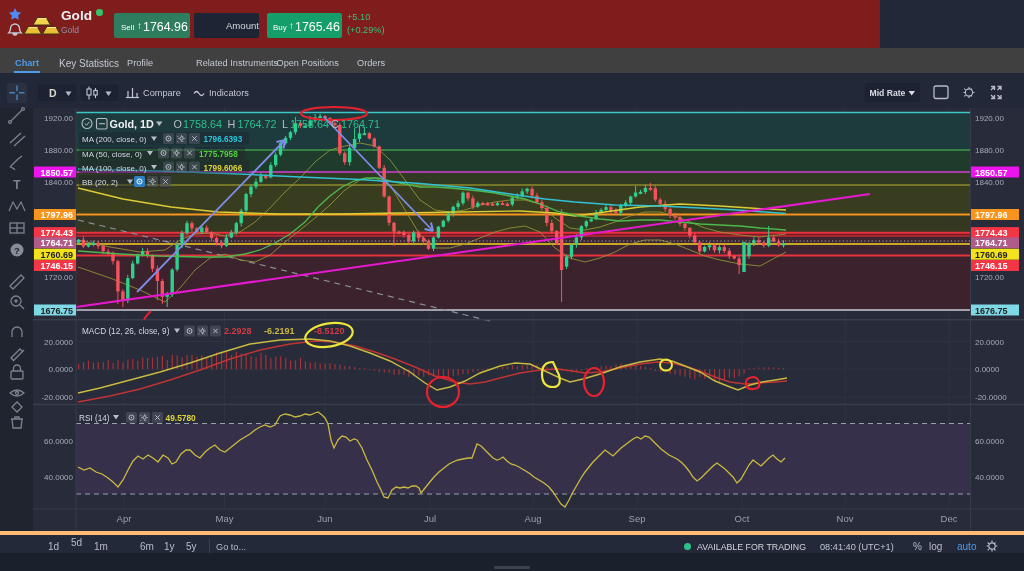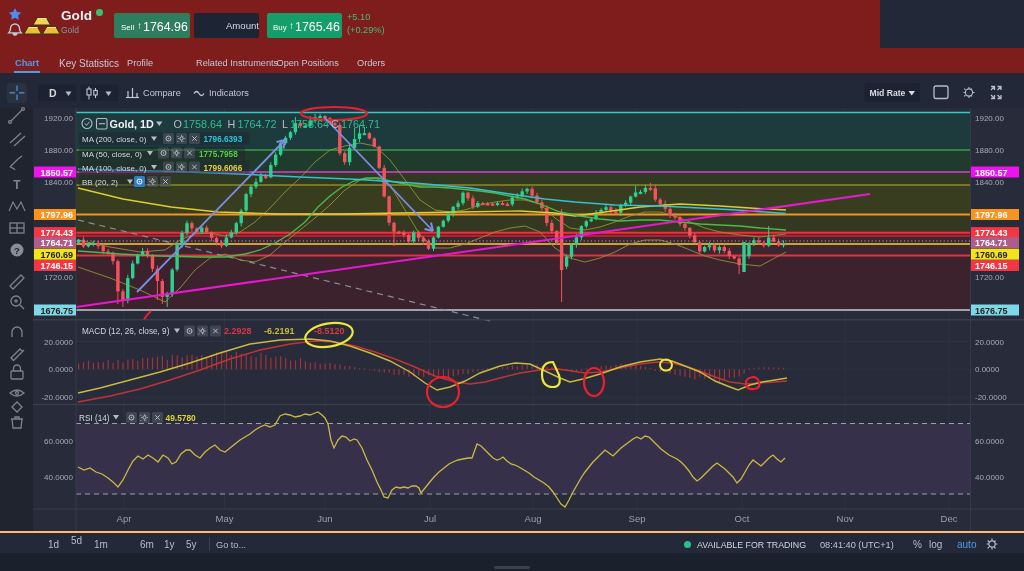--- a/index.html
+++ b/index.html
@@ -27,21 +27,21 @@
 <div class="abs" style="left:194px;top:13px;width:65px;height:25px;background:#1d2433;border-radius:2px;color:#d4d8e0;font-size:9.6px;text-align:right;line-height:25px">Amount</div>
 <div class="abs" style="left:267px;top:13px;width:75px;height:25px;background:#149e6a;border-radius:2px;color:#fff">
  <span class="abs" style="left:6px;top:10px;font-size:8px">Buy</span>
  <span class="abs" style="left:22px;top:7px;font-size:10px">↑</span>
  <span class="abs" style="left:28px;top:7px;font-size:12.4px">1765.46</span>
     </div>
 <div class="abs" style="left:347px;top:12px;color:#3dbe7b;font-size:9.2px">+5.10</div>
 <div class="abs" style="left:347px;top:25px;color:#3dbe7b;font-size:9.2px">(+0.29%)</div>
 </div>
 
-<div class="abs" style="left:0;top:48px;width:1024px;height:25px;background:#7f1d1d">
+<div class="abs" style="left:0;top:48px;width:1024px;height:25px;background:#404040">
 <div class="abs" style="left:15px;top:9.5px;color:#4f9be8;font-size:9.2px;font-weight:bold">Chart</div>
     <div class="abs" style="left:52px;top:10px;color:#c3c8d3;font-size:10px;padding-left:7px;">Key Statistics</div>
     <div class="abs" style="left:127px;top:9.5px;color:#c3c8d3;font-size:9.2px;">Profile</div>
     <div class="abs" style="left:174px;top:9.5px;color:#c3c8d3;font-size:9.2px;padding-left:22px;">Related Instruments</div>
     <div class="abs" style="left:276.5px;top:9.5px;color:#c3c8d3;font-size:9.2px;">Open Positions</div>
     <div class="abs" style="left:357px;top:9.5px;color:#c3c8d3;font-size:9.2px;">Orders</div>
 <div class="abs" style="left:14px;top:22.5px;width:26px;height:2.5px;background:#4f9be8"></div>
 </div>
 
 <svg class="abs" style="left:0;top:73px" width="1024" height="498" viewBox="0 73 1024 498">
@@ -761,21 +761,21 @@
 <path d="M11 358 l9-9 2.5 2.5 -9 9z m11.5-6.5 l1.5-1.5"></path>
 <rect x="11" y="371" width="12" height="8" rx="1"></rect>
       <path d="M13.5 371 v-2.5 a3.5 3.5 0 0 1 7 0 v2.5"></path>
 <path d="M10 393 q7-6 14 0 q-7 6 -14 0z"></path>
       <circle cx="17" cy="393" r="1.5"></circle>
 <path d="M17 402 l5 5 -5 5 -5-5z"></path>
 <path d="M12 419 h10 l-1 9 h-8z M11 419 h12 M15 419 v-2 h4 v2"></path>
 </g>
 </svg>
 
-<div class="abs" style="left:0;top:531px;width:1024px;height:22px;background:#232939;border-top:2px solid #fdba74">
+<div class="abs" style="left:0;top:531px;width:1024px;height:22px;background:#232939;border-top:4px solid #fdba74">
 <div class="abs" style="left:48px;top:6px;color:#b7bcc8;font-size:10px">1d</div>
     <div class="abs" style="left:71px;top:2px;color:#b7bcc8;font-size:10px">5d</div>
     <div class="abs" style="left:94px;top:6px;color:#b7bcc8;font-size:10px">1m</div>
     <div class="abs" style="left:117px;top:20px;color:#b7bcc8;font-size:10px">3m</div>
     <div class="abs" style="left:140px;top:6px;color:#b7bcc8;font-size:10px">6m</div>
     <div class="abs" style="left:164px;top:6px;color:#b7bcc8;font-size:10px">1y</div>
     <div class="abs" style="left:186px;top:6px;color:#b7bcc8;font-size:10px">5y</div>
 <div class="abs" style="left:209px;top:4px;width:1px;height:14px;background:#3a3f4e"></div>
 <div class="abs" style="left:216px;top:6.5px;color:#b7bcc8;font-size:9.2px">Go to...</div>
 <div class="abs" style="left:684px;top:8px;width:7px;height:7px;border-radius:50%;background:#2bbf8a"></div>

